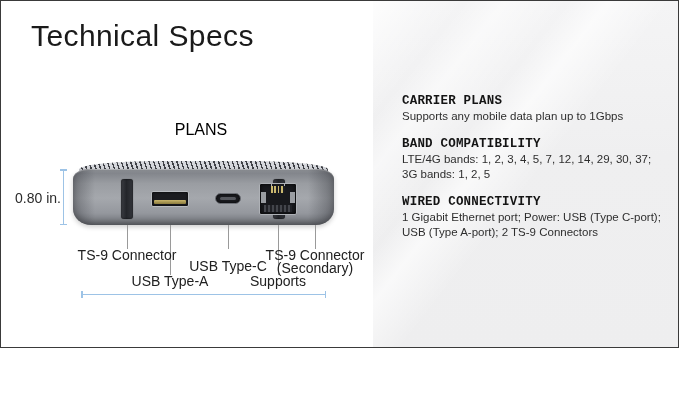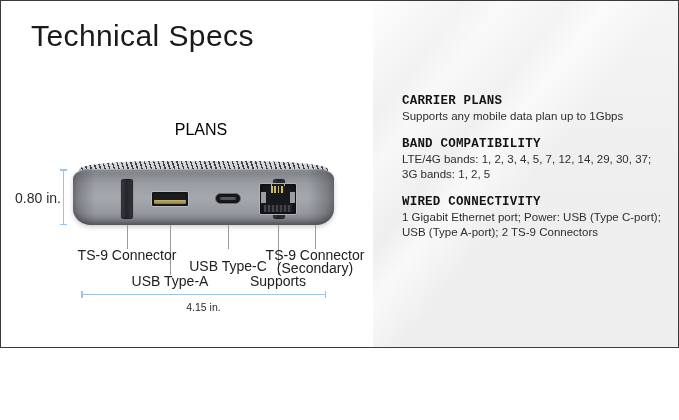--- a/index.html
+++ b/index.html
@@ -391,21 +391,20 @@
     <div class="dim-v">
       <div class="cap top"></div>
       <div class="cap bot"></div>
     </div>
     <div class="dim-v-label">0.80 in.</div>
 
     <div class="dim-h">
       <div class="cap left"></div>
       <div class="cap right"></div>
     </div>
-    <div class="dim-h-label">4.15 in.</div>
 
     <div class="leader" style="left:126px; top:224px; height:24px;"></div>
     <div class="leader" style="left:169px; top:224px; height:50px;"></div>
     <div class="leader" style="left:227px; top:224px; height:24px;"></div>
     <div class="leader" style="left:277px; top:224px; height:50px;"></div>
     <div class="leader" style="left:314px; top:224px; height:24px;"></div>
 
     <div class="callout" style="left:56px; top:248px; width:140px;">
       <div>TS-9 Connector</div>
     </div>

